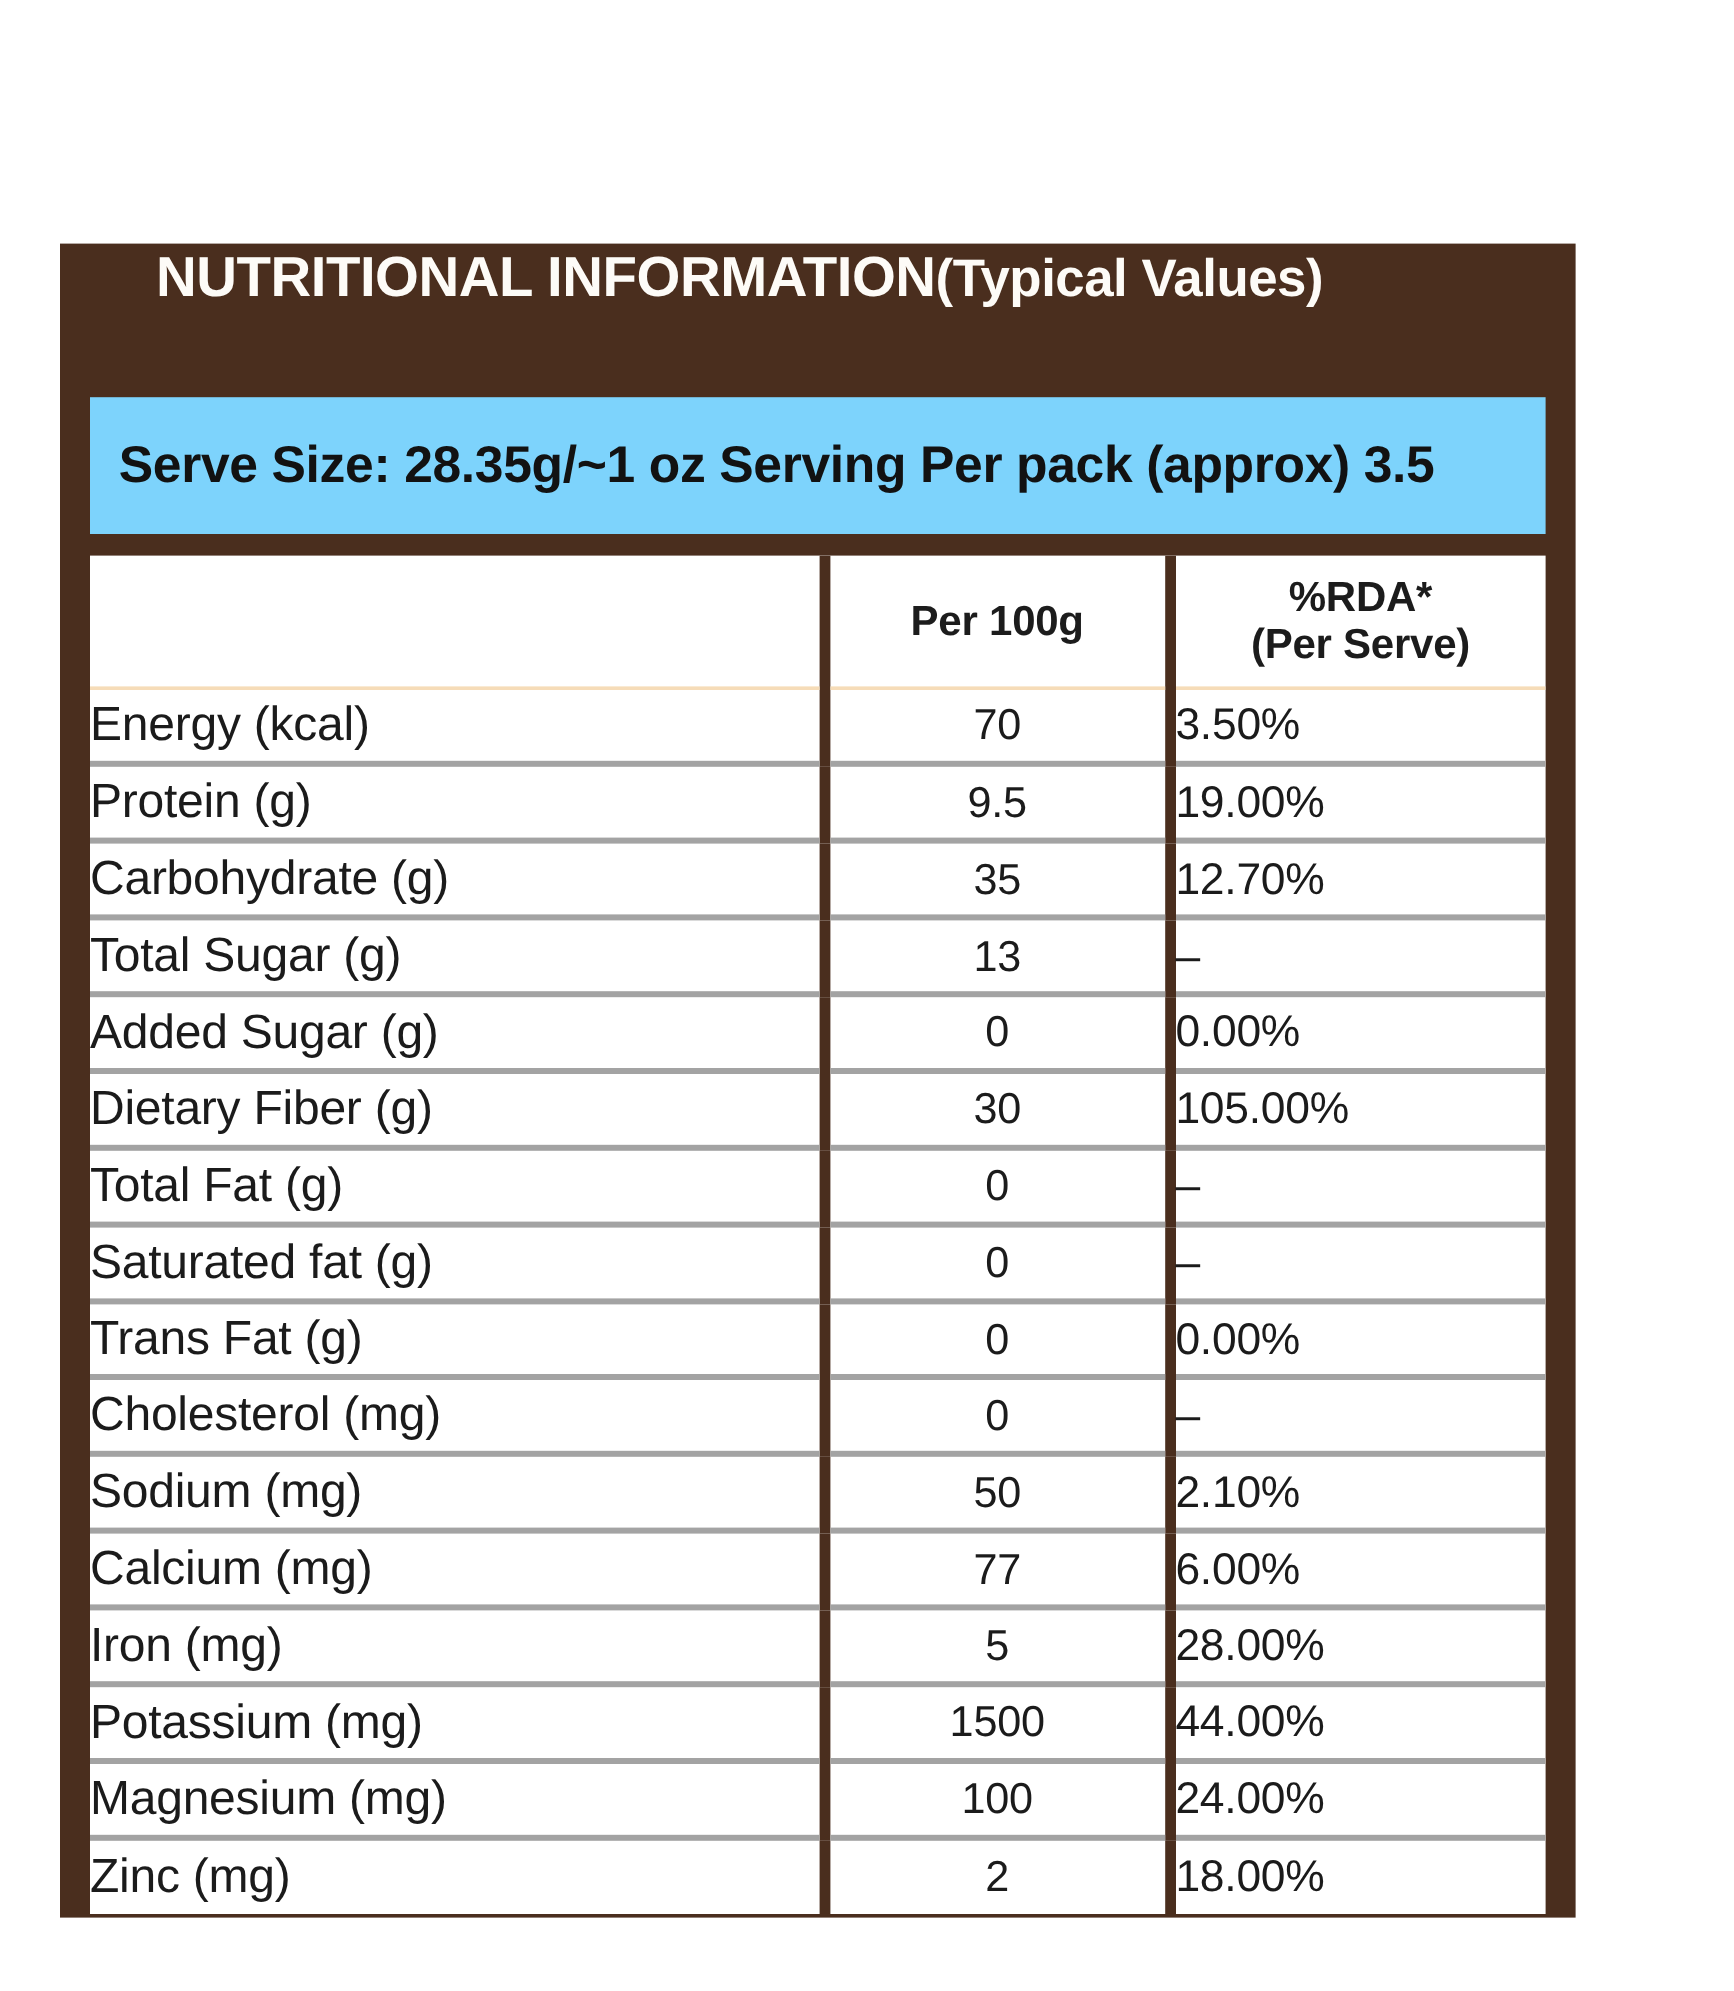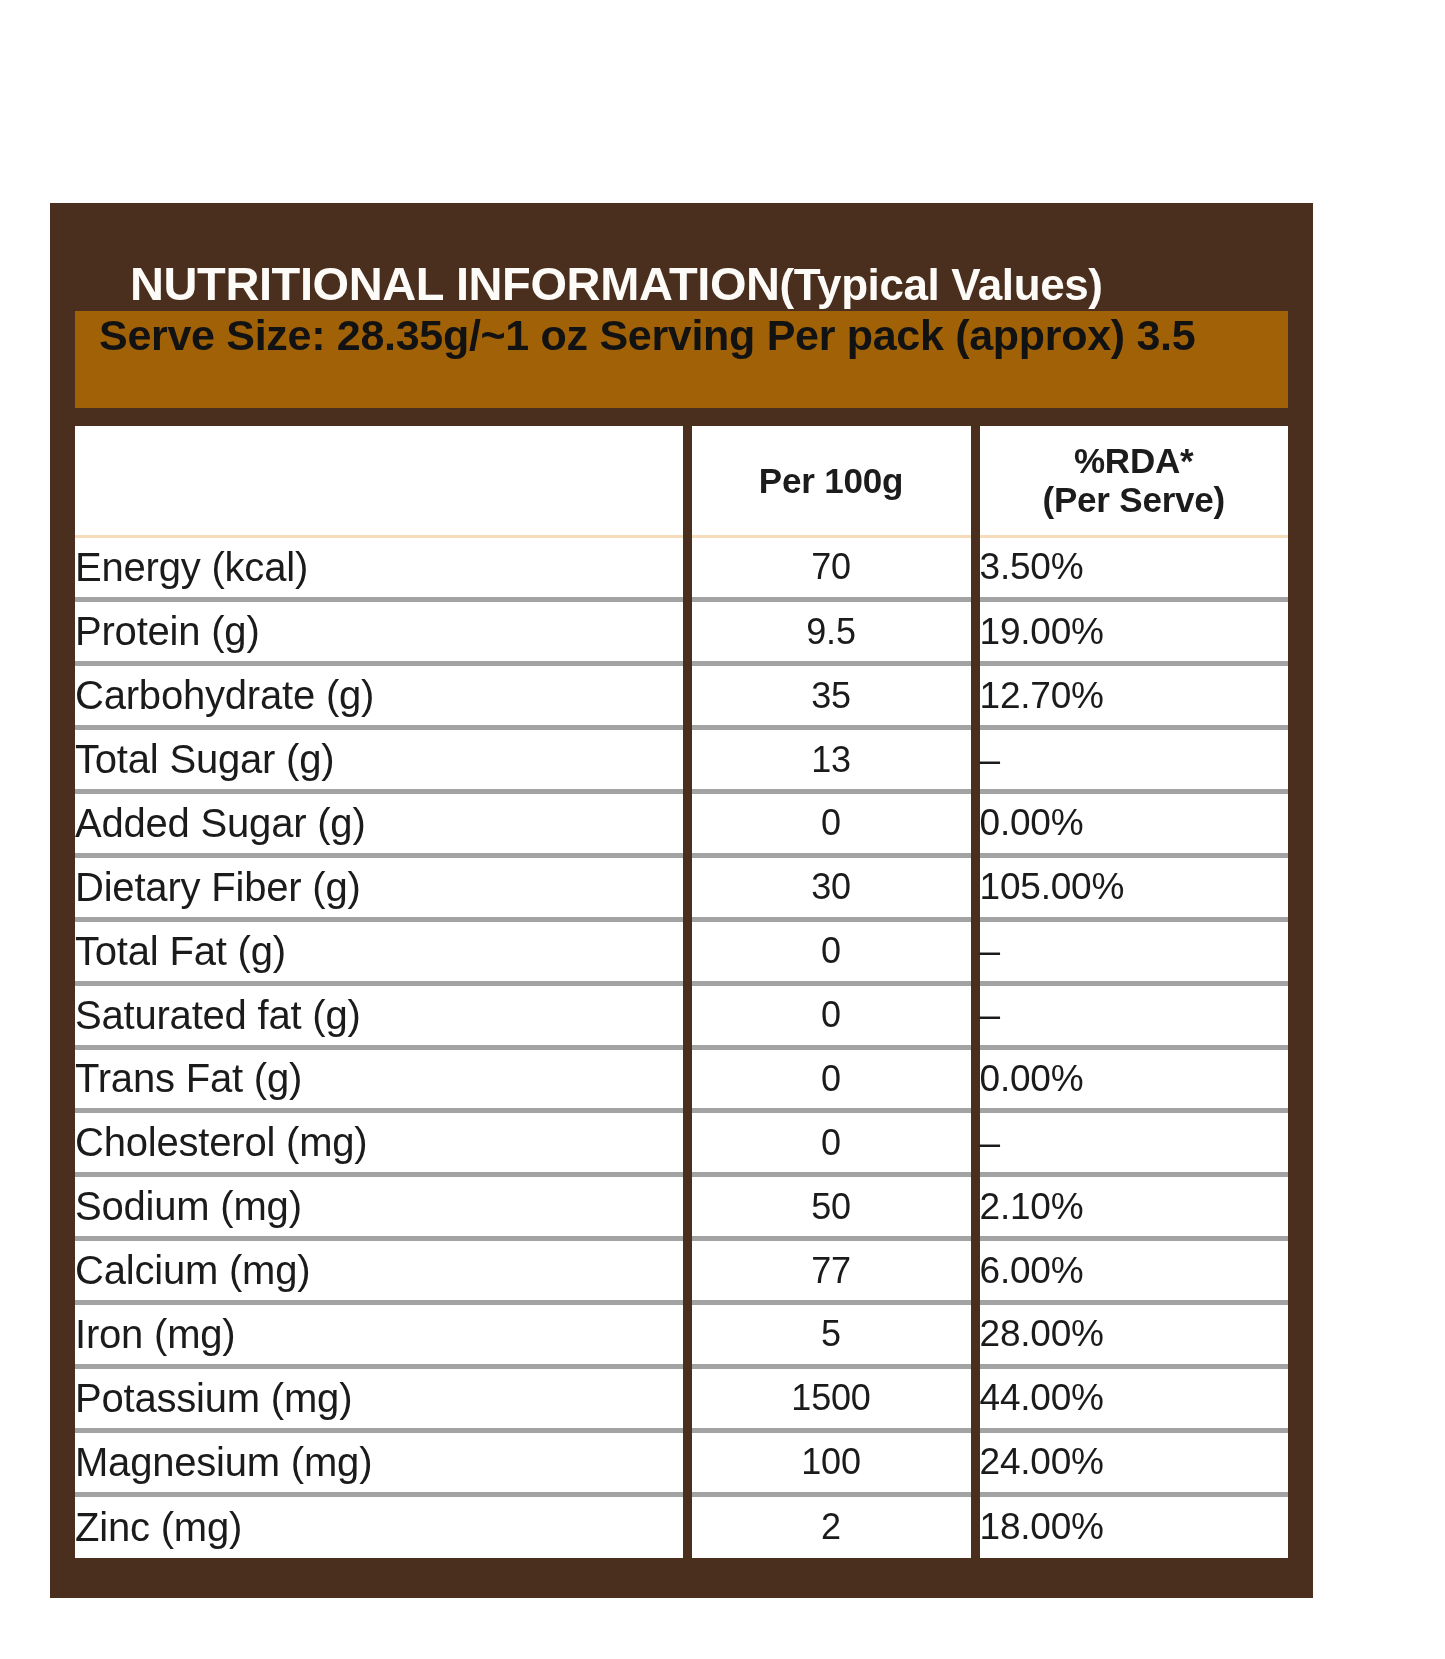--- a/index.html
+++ b/index.html
@@ -40,44 +40,44 @@
     left: 50px;
     top: 203px;
     width: 1263px;
     height: 1395px;
     background: #4a2e1e;
     padding: 0;
   }
 
   
   .panel-header {
-    height: 108px;
+    height: 128px;
     display: flex;
-    align-items: flex-end;
+    align-items: flex-start;
     padding-left: 80px;
   }
   .panel-header-text {
     color: #fdfbf7;
     font-size: 47px;
     font-weight: 700;
     letter-spacing: -0.4px;
     white-space: nowrap;
   }
   .panel-header-text .paren {
     font-size: 44px;
     font-weight: 700;
   }
 
   
   .serve-band {
     margin: 0 25px 0 25px;
-    height: 97px;
-    background: #a16207;
+    height: 114px;
+    background: #7dd3fc;
     display: flex;
-    align-items: flex-start;
+    align-items: center;
     padding-left: 24px;
   }
   .serve-text {
     color: #121212;
     font-size: 43px;
     font-weight: 700;
     letter-spacing: -0.3px;
     white-space: nowrap;
   }
 

